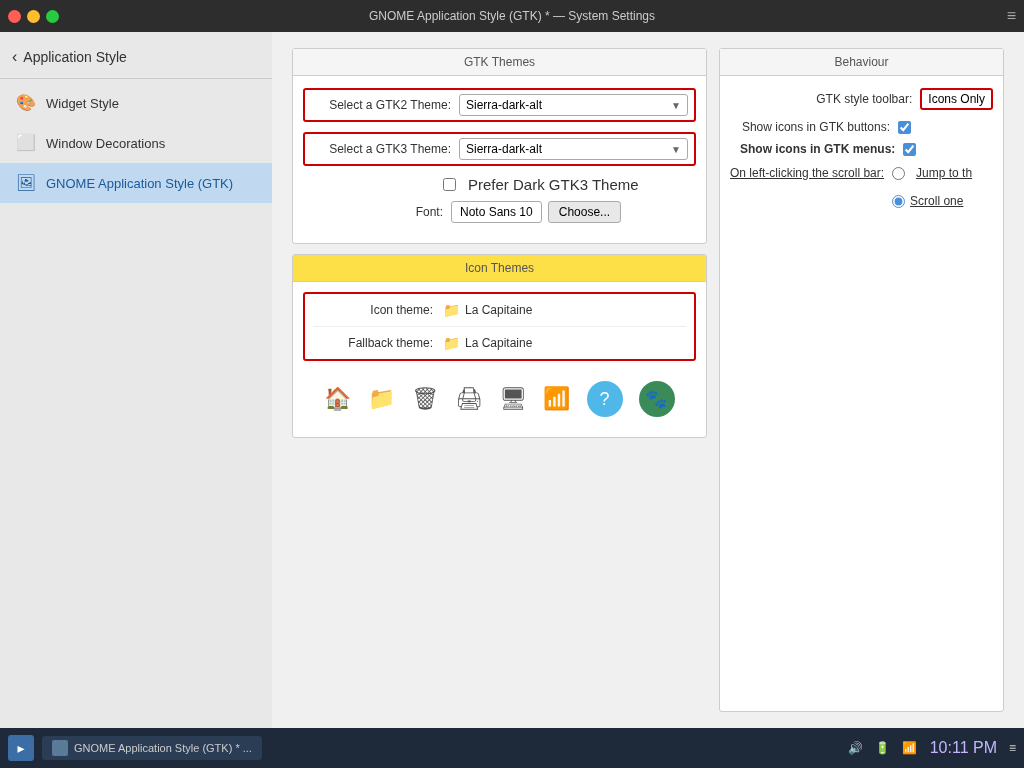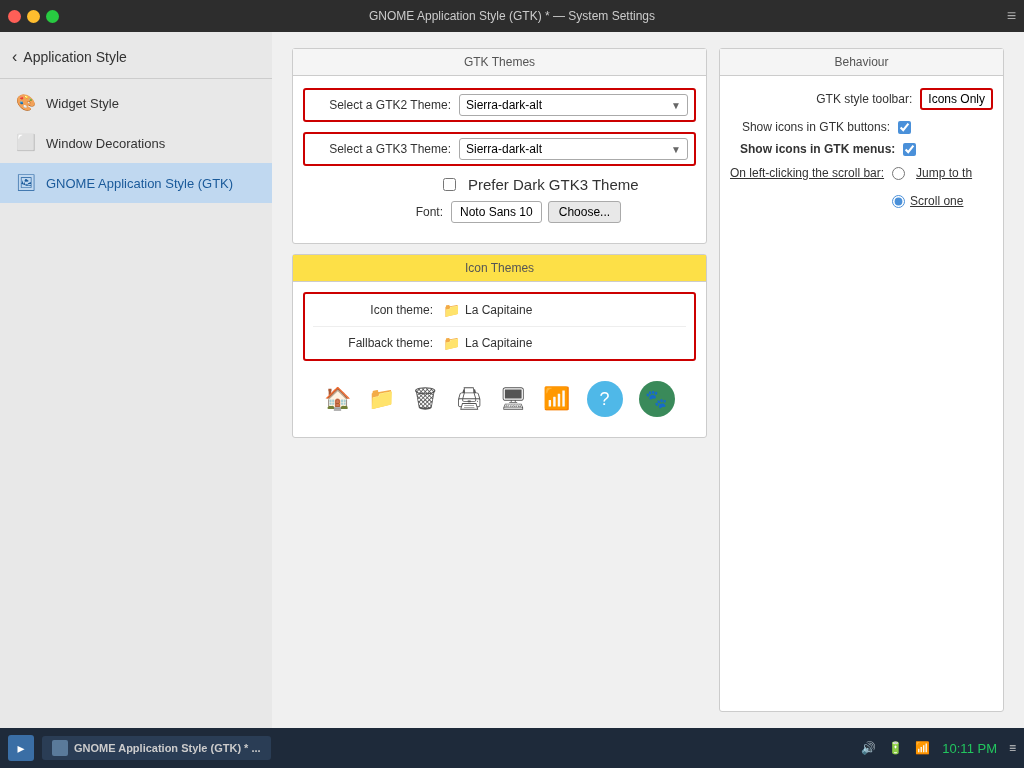--- a/index.html
+++ b/index.html
@@ -410,37 +410,36 @@
     .taskbar-item {
       display: flex;
       align-items: center;
       padding: 4px 10px;
       background: #2a3d55;
       border-radius: 3px;
       color: #ccc;
       font-size: 11px;
       cursor: pointer;
       gap: 6px;
-      font-weight: bold;
     }
     .taskbar-item-icon {
       width: 16px;
       height: 16px;
       background: #5a7a9a;
       border-radius: 2px;
     }
     .taskbar-right {
       margin-left: auto;
       display: flex;
       align-items: center;
       gap: 12px;
       color: #ccc;
       font-size: 12px;
     }
-    .taskbar-time { font-size: 13px; color: #22c55e; }
+    .taskbar-time { font-size: 16px; color: #c4b5fd; }
   </style>
 </head>
 <body>
 
 <div class="titlebar">
   <div class="titlebar-buttons">
     <button class="tb-btn tb-close"></button>
     <button class="tb-btn tb-min"></button>
     <button class="tb-btn tb-max"></button>
   </div>

